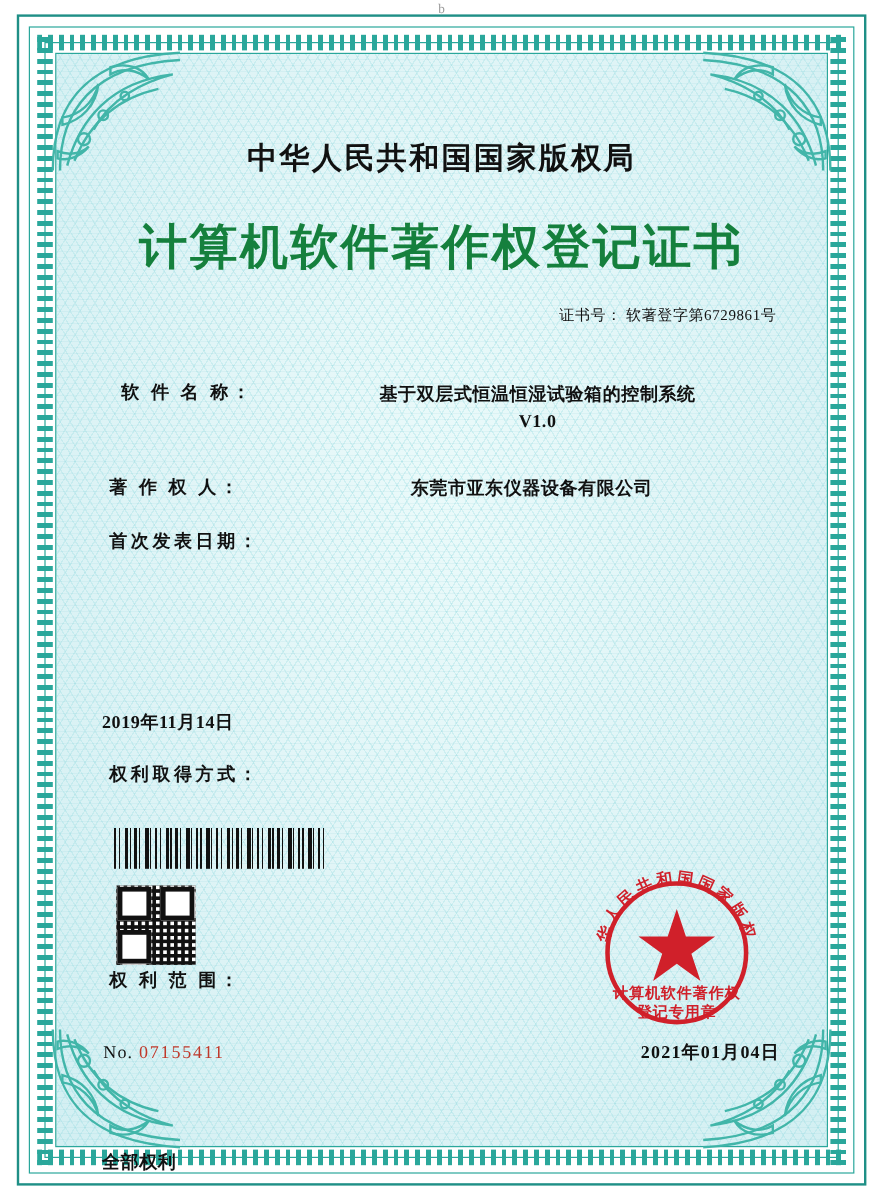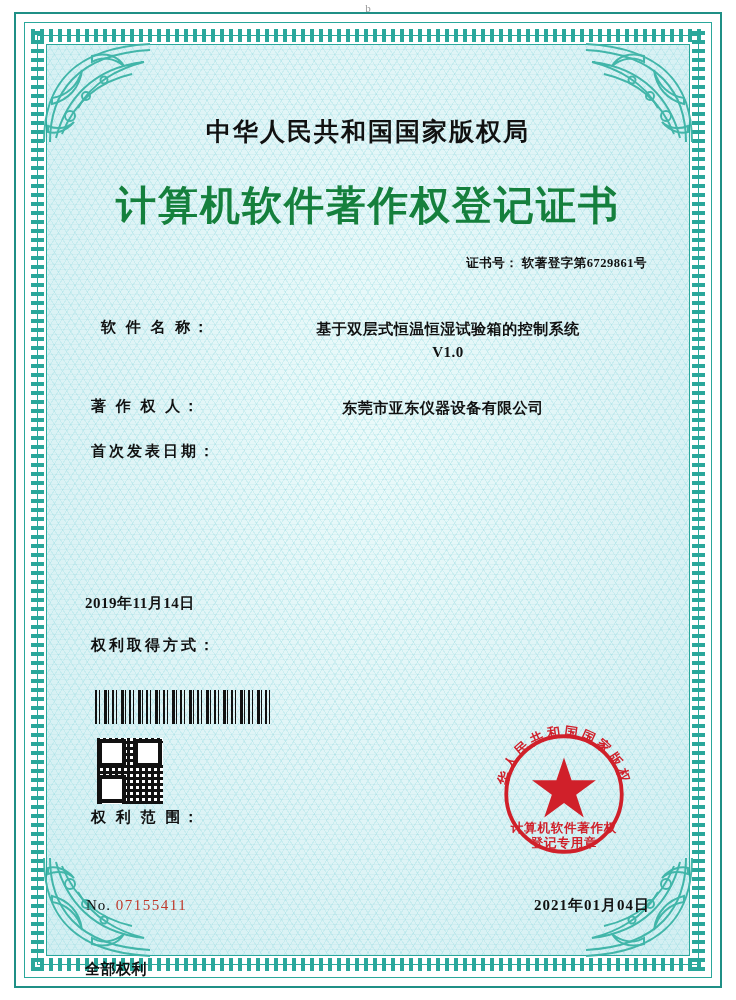--- a/index.html
+++ b/index.html
@@ -132,21 +132,20 @@
     margin-top: 30px;
     font-weight: 700;
   }
   .cert-no {
     text-align: right;
     font-size: 12.5px;
     color: #111;
     margin-top: 22px;
     padding-right: 4px;
     letter-spacing: .5px;
-    font-weight: bold;
   }
 
   .field {
     display: flex;
     align-items: flex-start;
     margin-top: 24px;
     font-size: 15px;
     color: #111;
   }
   .field .lbl {
@@ -231,21 +230,21 @@
     top: 718px;
     width: 152px;
     height: 152px;
   }
   .seal svg { width: 100%; height: 100%; }
 
   
   .footer {
     position: absolute;
     left: 0; right: 0;
-    top: 896px;
+    top: 868px;
     padding: 0 86px;
     display: flex;
     justify-content: space-between;
     align-items: baseline;
     font-size: 15px;
     color: #111;
     box-sizing: border-box;
   }
   .footer .no {
     color: #111;

